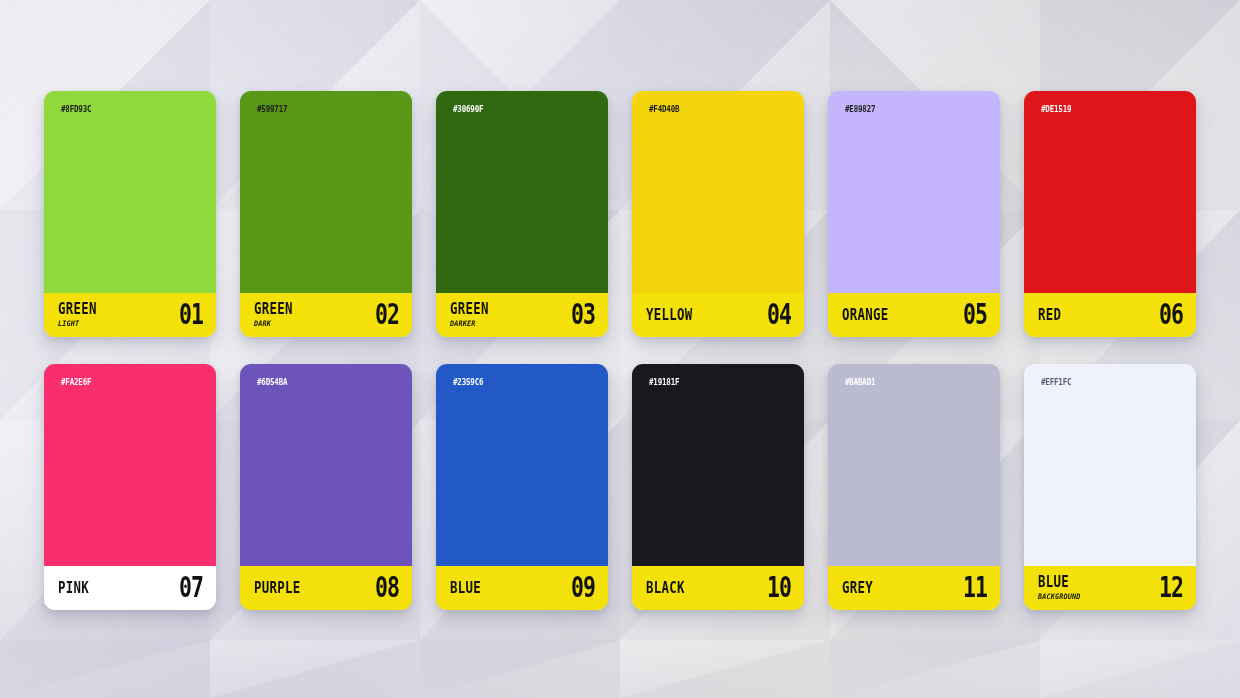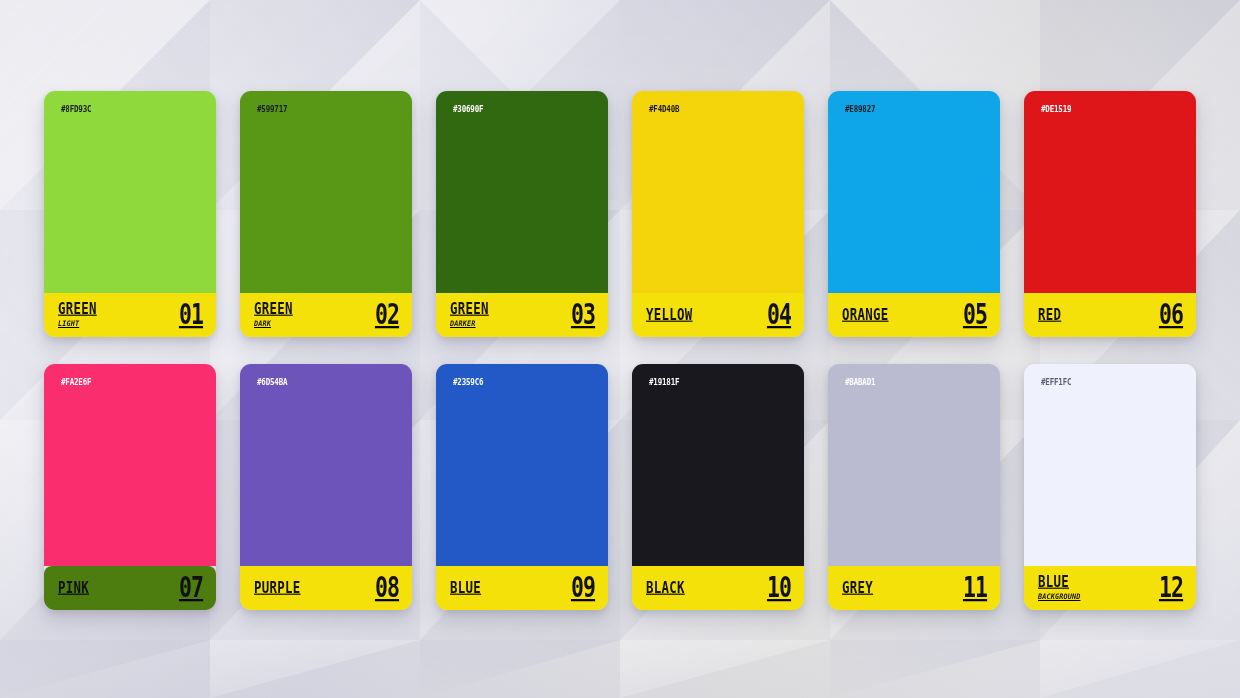--- a/index.html
+++ b/index.html
@@ -46,21 +46,20 @@
     display: grid;
     grid-template-columns: repeat(6, 172px);
     grid-template-rows: repeat(2, 246px);
     column-gap: 24px;
     row-gap: 27px;
     justify-content: center;
     align-content: center;
     width: 1240px;
     height: 698px;
     padding-top: 2px;
-    text-decoration: underline;
   }
 
   .swatch-card {
     position: relative;
     border-radius: 11px;
     overflow: hidden;
     display: flex;
     flex-direction: column;
     box-shadow:
       0 10px 20px rgba(90, 90, 120, 0.22),
@@ -253,21 +252,21 @@
         <div class="swatch-hex hex-dark">#F4D40B</div>
       </div>
       <div class="swatch-footer" style="background: rgb(244, 225, 9);">
         <div class="footer-names">
           <div class="swatch-name">YELLOW</div>
         </div>
         <div class="swatch-number">04</div>
       </div>
     </div>
     <div class="swatch-card">
-      <div class="swatch-color" style="background: #0ea5e9;">
+      <div class="swatch-color" style="background: #c4b5fd;">
         <div class="swatch-hex hex-dark">#E89827</div>
       </div>
       <div class="swatch-footer" style="background: rgb(244, 225, 9);">
         <div class="footer-names">
           <div class="swatch-name">ORANGE</div>
         </div>
         <div class="swatch-number">05</div>
       </div>
     </div>
     <div class="swatch-card">
@@ -278,21 +277,21 @@
         <div class="footer-names">
           <div class="swatch-name">RED</div>
         </div>
         <div class="swatch-number">06</div>
       </div>
     </div>
     <div class="swatch-card">
       <div class="swatch-color" style="background: rgb(250, 46, 111);">
         <div class="swatch-hex hex-light">#FA2E6F</div>
       </div>
-      <div class="swatch-footer" style="background: #4d7c0f; border-radius: 8px;">
+      <div class="swatch-footer" style="background: #ffffff;">
         <div class="footer-names">
           <div class="swatch-name">PINK</div>
         </div>
         <div class="swatch-number">07</div>
       </div>
     </div>
     <div class="swatch-card">
       <div class="swatch-color" style="background: rgb(109, 84, 186);">
         <div class="swatch-hex hex-light">#6D54BA</div>
       </div>

